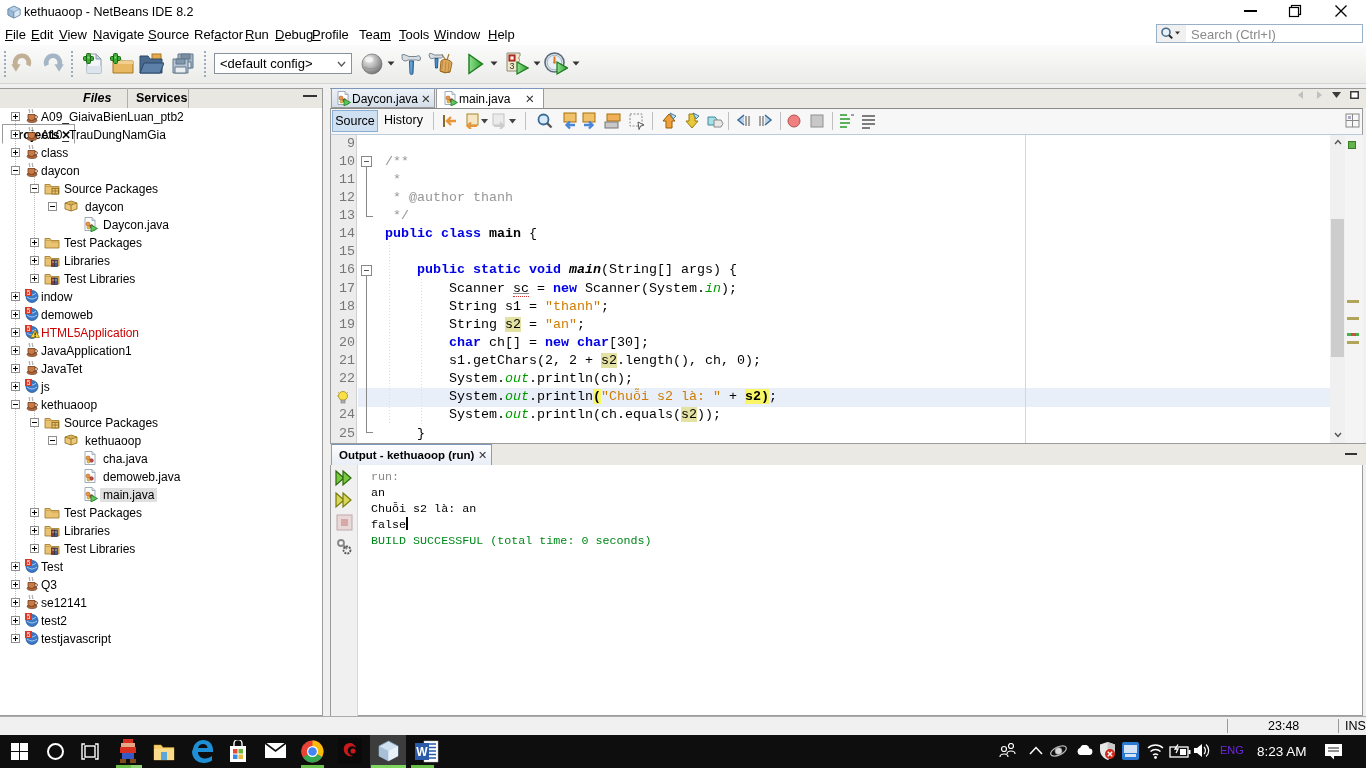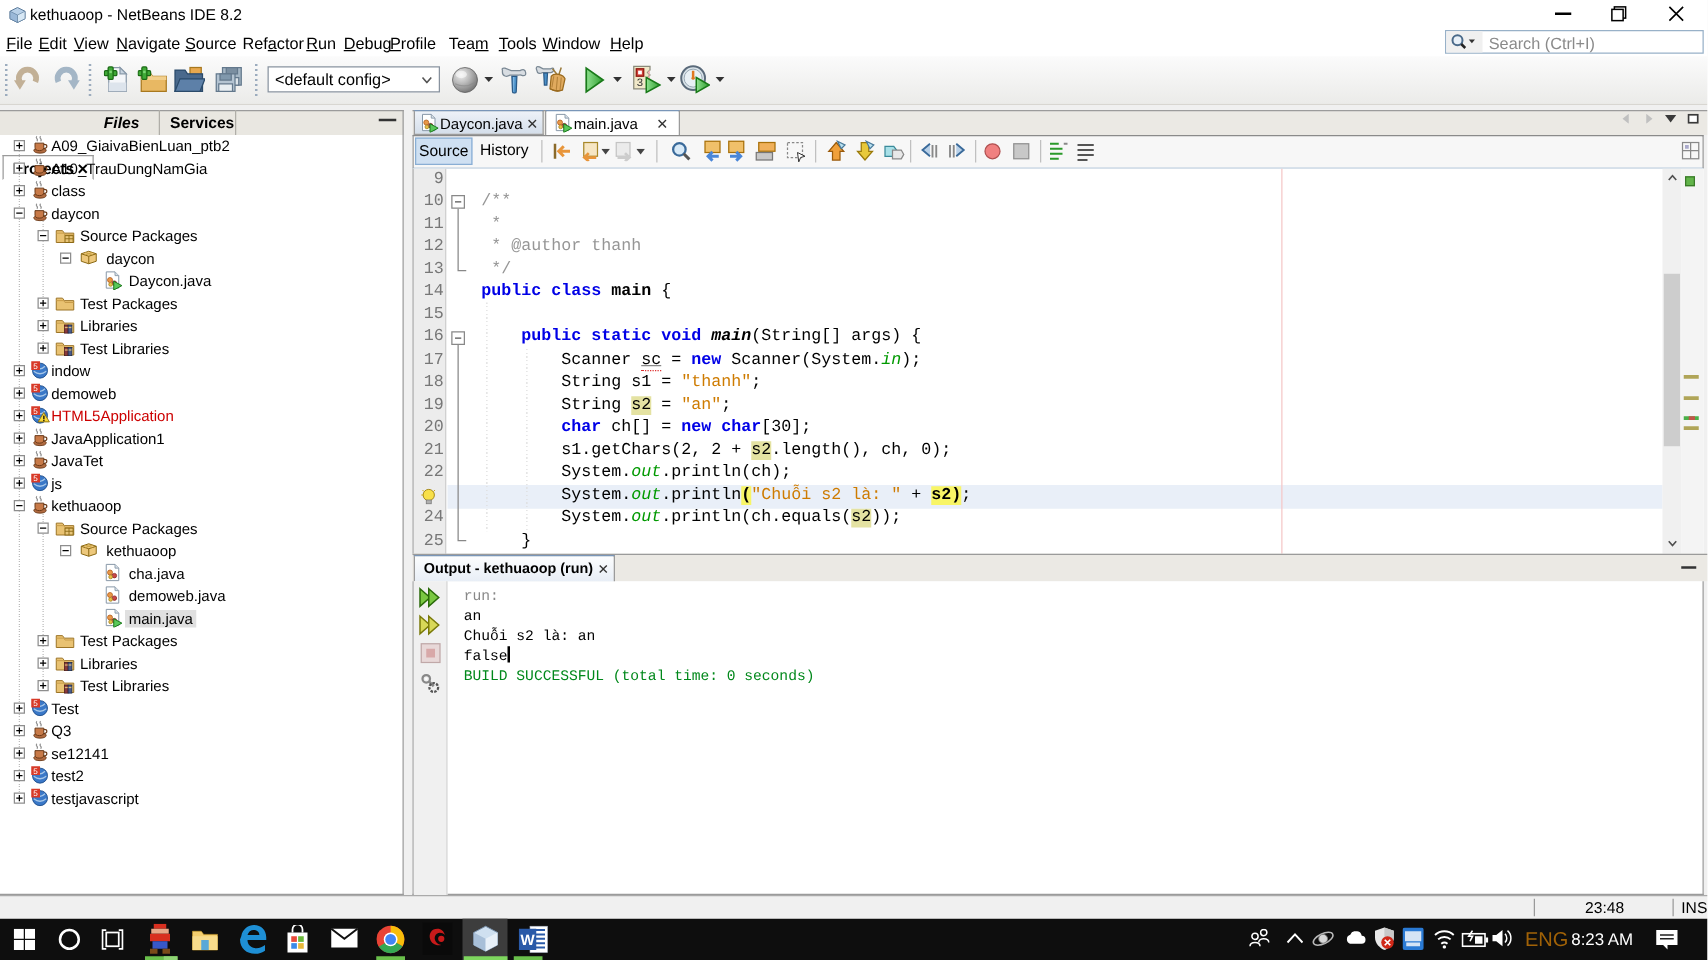--- a/index.html
+++ b/index.html
@@ -817,19 +817,19 @@
 <svg class="abs" style="left:1169px;top:744px" width="22" height="14" viewBox="0 0 22 14">
       <rect x="1" y="3" width="18" height="10" fill="none" stroke="#fff" stroke-width="1.3"></rect>
       <rect x="19.5" y="6" width="2" height="4" fill="#fff"></rect>
       <path d="M9 0.5 L6 5 L9 5 L7 9" fill="none" stroke="#fff" stroke-width="1.3"></path>
       <rect x="11" y="5" width="6" height="6" fill="#fff"></rect>
     </svg>
 <svg class="abs" style="left:1193px;top:742px" width="18" height="17" viewBox="0 0 18 17">
       <polygon points="1,6 4,6 9,2 9,15 4,11 1,11" fill="#fff"></polygon>
       <path d="M11 5 A5 5 0 0 1 11 12 M13 2.5 A8 8 0 0 1 13 14.5" fill="none" stroke="#fff" stroke-width="1.2"></path>
     </svg>
-<div class="abs" style="left:1220px;top:744px;color:#a16207;font-size:16px;">ENG</div>
+<div class="abs" style="left:1220px;top:744px;color:#6d28d9;font-size:11px;">ENG</div>
 <div class="abs" style="left:1257px;top:744px;color:#fff;font-size:13.5px;">8:23 AM</div>
 <svg class="abs" style="left:1324px;top:742px" width="19" height="19" viewBox="0 0 19 19">
       <path d="M1 2 L18 2 L18 14 L10 14 L10 17.5 L6.5 14 L1 14 Z" fill="#fff"></path>
       <path d="M4 6 L15 6 M4 9 L15 9" stroke="#222" stroke-width="1.2"></path>
     </svg>
 </div>
 
 </body></html>

